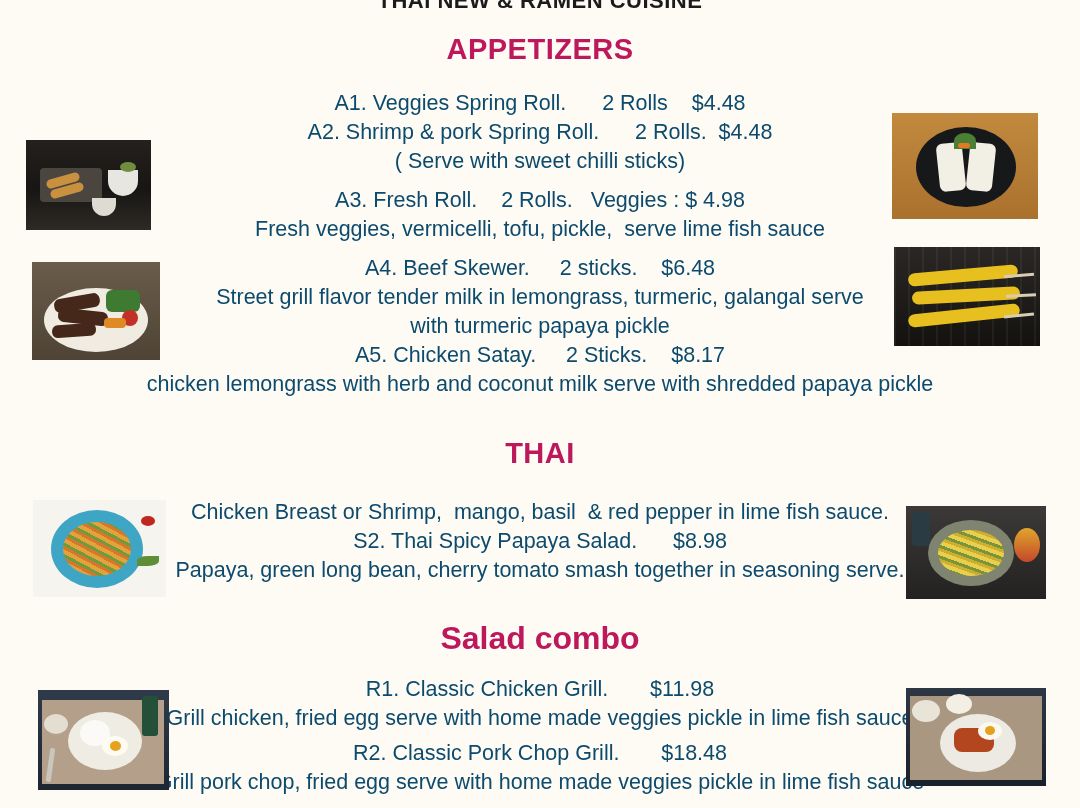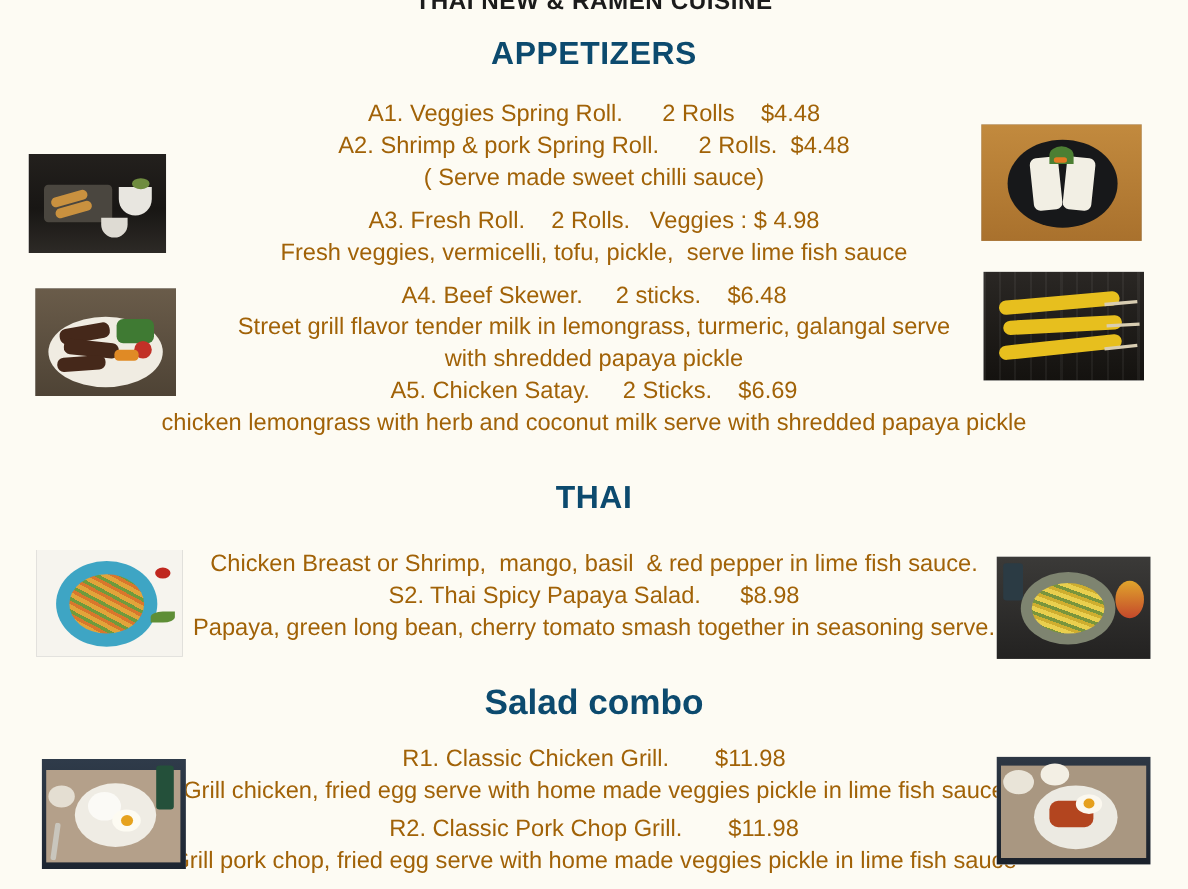--- a/index.html
+++ b/index.html
@@ -31,21 +31,21 @@
     font-size: 22px;
     font-weight: bold;
     letter-spacing: 0.5px;
     color: #1b1b1b;
     white-space: nowrap;
     overflow: hidden;
   }
   .section-heading {
     text-align: center;
     font-weight: bold;
-    color: #0c4a6e;
+    color: #be185d;
   }
   .h-appetizers {
     position: absolute;
     top: 33px;
     left: 0;
     width: 1080px;
     font-size: 29px;
     letter-spacing: 0.5px;
   }
   .h-salad {
@@ -68,21 +68,21 @@
   
   .lines {
     position: absolute;
     left: 0;
     width: 1080px;
     text-align: center;
   }
   .line {
     font-size: 21.5px;
     line-height: 29px;
-    color: #a16207;
+    color: #0c4a6e;
     white-space: pre;
   }
 
   .block-appetizers { top: 89px; }
   .block-salad { top: 498px; }
   .block-rice { top: 675px; }
 
   
   .photo {
     position: absolute;
@@ -318,42 +318,42 @@
 <body>
 
 <div class="page">
 
   <div class="top-title">THAI NEW &amp; RAMEN CUISINE</div>
 
   <div class="section-heading h-appetizers">APPETIZERS</div>
   <div class="lines block-appetizers">
     <div class="line">A1. Veggies Spring Roll.      2 Rolls    $4.48</div>
     <div class="line">A2. Shrimp &amp; pork Spring Roll.      2 Rolls.  $4.48</div>
-    <div class="line">( Serve made sweet chilli sauce)</div>
+    <div class="line">( Serve with sweet chilli sticks)</div>
     <div class="line" style="margin-top:10px;">A3. Fresh Roll.    2 Rolls.   Veggies : $ 4.98</div>
     <div class="line">Fresh veggies, vermicelli, tofu, pickle,  serve lime fish sauce</div>
     <div class="line" style="margin-top:10px;">A4. Beef Skewer.     2 sticks.    $6.48</div>
     <div class="line">Street grill flavor tender milk in lemongrass, turmeric, galangal serve</div>
-    <div class="line">with shredded papaya pickle</div>
-    <div class="line">A5. Chicken Satay.     2 Sticks.    $6.69</div>
+    <div class="line">with turmeric papaya pickle</div>
+    <div class="line">A5. Chicken Satay.     2 Sticks.    $8.17</div>
     <div class="line">chicken lemongrass with herb and coconut milk serve with shredded papaya pickle</div>
   </div>
 
   <div class="section-heading h-salad">THAI</div>
   <div class="lines block-salad">
     <div class="line">Chicken Breast or Shrimp,  mango, basil  &amp; red pepper in lime fish sauce.</div>
     <div class="line">S2. Thai Spicy Papaya Salad.      $8.98</div>
     <div class="line">Papaya, green long bean, cherry tomato smash together in seasoning serve.</div>
   </div>
 
   <div class="section-heading h-rice">Salad combo</div>
   <div class="lines block-rice">
     <div class="line">R1. Classic Chicken Grill.       $11.98</div>
     <div class="line">Grill chicken, fried egg serve with home made veggies pickle in lime fish sauce</div>
-    <div class="line" style="margin-top:6px;">R2. Classic Pork Chop Grill.       $11.98</div>
+    <div class="line" style="margin-top:6px;">R2. Classic Pork Chop Grill.       $18.48</div>
     <div class="line">Grill pork chop, fried egg serve with home made veggies pickle in lime fish sauce</div>
   </div>
 
   <div class="photo p1">
     <div class="ph-inner">
       <div class="plate"></div>
       <div class="roll r1"></div>
       <div class="roll r2"></div>
       <div class="bowl"></div>
       <div class="bowl2"></div>

